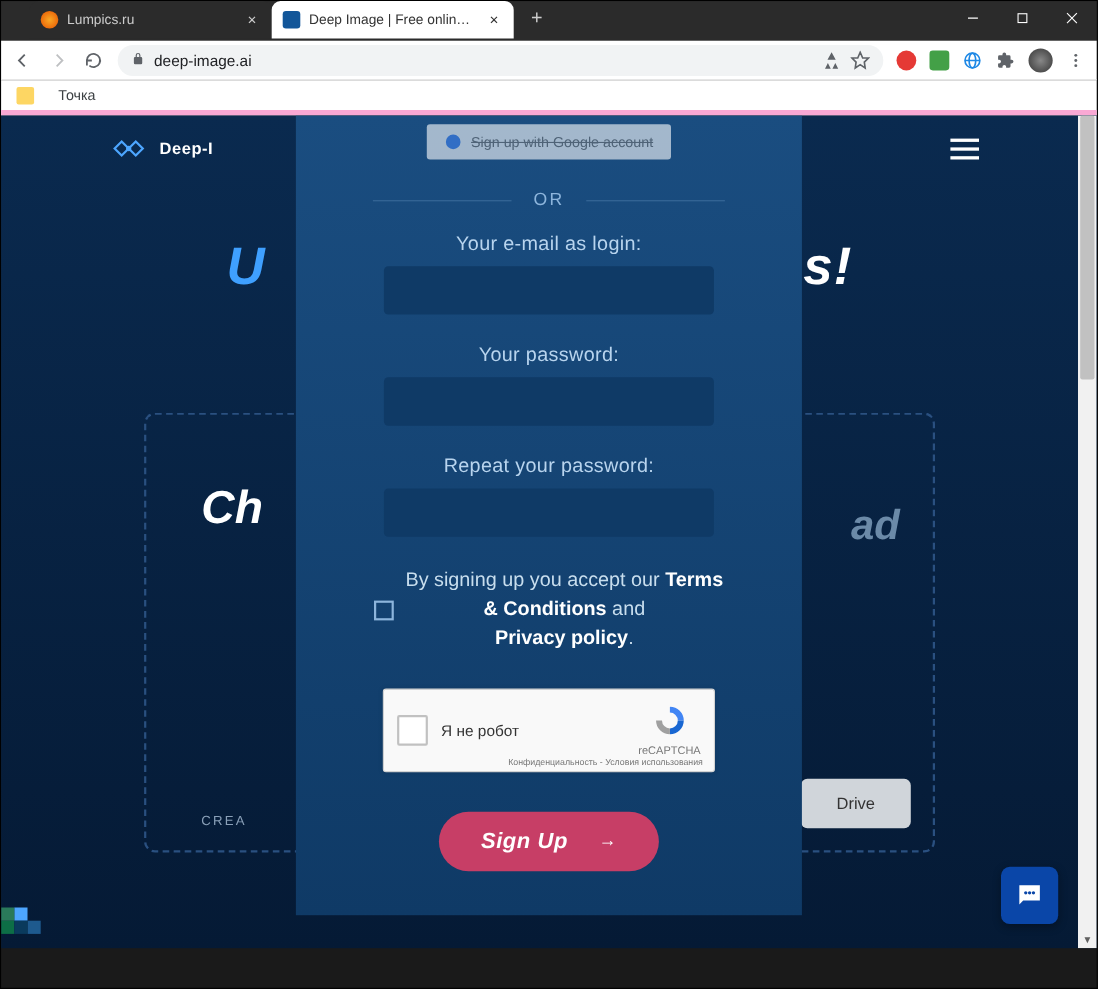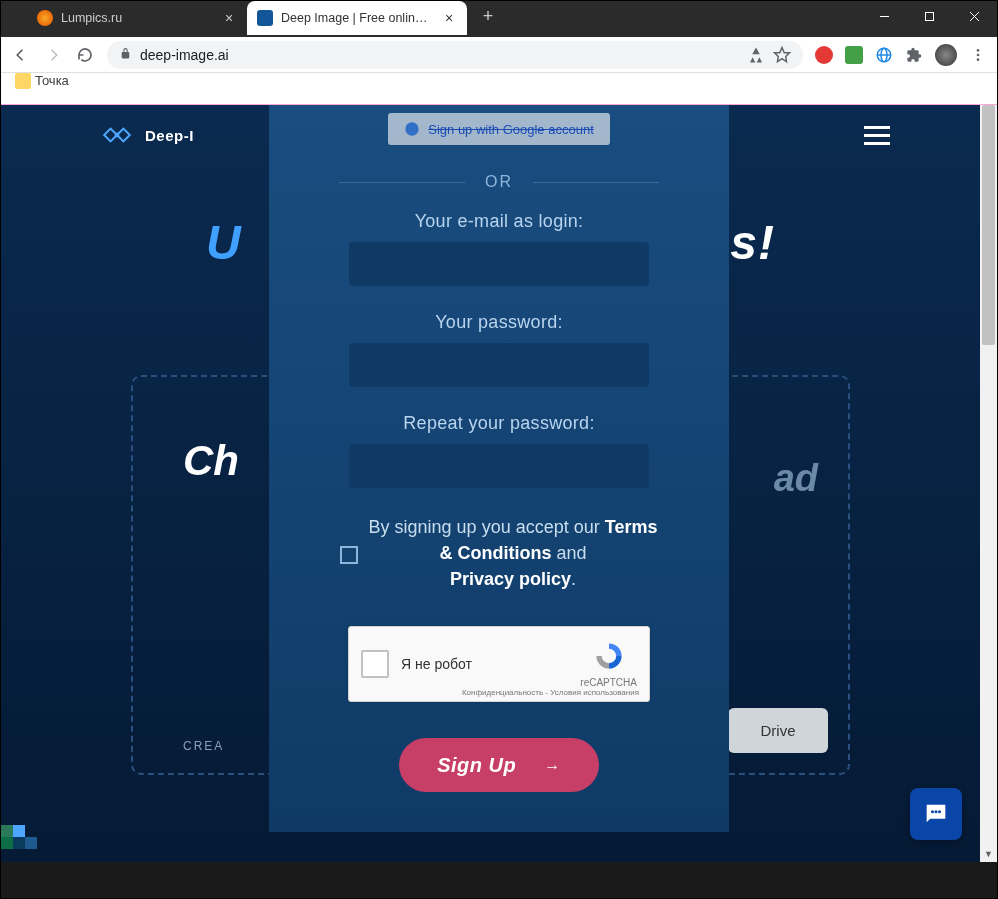--- a/index.html
+++ b/index.html
@@ -15,21 +15,21 @@
 .tab-title{flex:1;white-space:nowrap;overflow:hidden;text-overflow:ellipsis}
 .tab-close{width:16px;height:16px;display:flex;align-items:center;justify-content:center;font-size:14px}
 .new-tab{width:30px;height:30px;display:flex;align-items:center;justify-content:center;color:#ccc;font-size:18px;margin-left:6px}
 .omnibar{height:36px;background:#fff;display:flex;align-items:center;padding:0 10px;gap:12px;border-bottom:1px solid #e0e0e0}
 .nav-btn{width:20px;height:20px;display:flex;align-items:center;justify-content:center;color:#5f6368}
 .nav-btn svg{width:18px;height:18px}
 .addr-bar{flex:1;height:28px;background:#f1f3f4;border-radius:14px;display:flex;align-items:center;padding:0 12px;gap:8px;font-size:14px;color:#202124}
 .lock-icon{color:#5f6368}
 .ext-icons{display:flex;align-items:center;gap:12px}
 .ext-icon{width:18px;height:18px;display:flex;align-items:center;justify-content:center}
-.bookmarks-bar{height:32px;background:#fff;display:flex;align-items:flex-start;padding:0 14px;gap:4px;font-size:13px;color:#3c4043;border-bottom:1px solid #f9a8d4}
+.bookmarks-bar{height:32px;background:#fff;display:flex;align-items:center;padding:0 14px;gap:22px;font-size:13px;color:#3c4043;border-bottom:5px solid #f9a8d4}
 .bm-icon{width:16px;height:16px;background:#fdd663;border-radius:2px}
 .viewport{position:relative;height:757px;background:linear-gradient(180deg,#0a2a4f 0%,#051a35 100%);overflow:hidden}
 .scrollbar{position:absolute;right:0;top:0;width:17px;height:100%;background:#f1f1f1}
 .scrollbar-thumb{position:absolute;right:2px;top:0;width:13px;height:240px;background:#c1c1c1;border-radius:2px}
 .scrollbar-arrow{position:absolute;right:0;width:17px;height:17px;display:flex;align-items:center;justify-content:center;color:#606060;font-size:9px}
 .site-header{position:absolute;top:0;left:0;right:17px;height:60px;display:flex;align-items:center;justify-content:space-between;padding:0 90px 0 100px}
 .logo-wrap{display:flex;align-items:center;gap:12px}
 .logo-icon{width:32px;height:24px}
 .logo-text{color:#fff;font-weight:700;font-size:15px;letter-spacing:0.5px}
 .hamburger{display:flex;flex-direction:column;gap:5px}
@@ -37,21 +37,21 @@
 .bg-hero{position:absolute;top:110px;left:0;right:17px;text-align:center;color:#fff}
 .bg-hero-title{font-size:48px;font-weight:800;font-style:italic;letter-spacing:1px}
 .bg-hero-title .blue{color:#3fa0ff}
 .bg-hero-sub{font-size:15px;color:#a8c0d8;margin-top:12px}
 .dropzone{position:absolute;top:270px;left:130px;right:147px;height:400px;border:2px dashed #2a5080;border-radius:10px}
 .dz-ch{position:absolute;left:50px;top:60px;font-size:42px;font-weight:800;color:#fff;font-style:italic}
 .dz-ad{position:absolute;right:30px;top:80px;font-size:38px;font-weight:800;color:#6b8aa8;font-style:italic}
 .dz-crea{position:absolute;left:50px;bottom:20px;font-size:12px;color:#8aa0b8;letter-spacing:2px}
 .dz-drive{position:absolute;right:20px;bottom:20px;width:100px;height:45px;background:#d0d5da;border-radius:6px;display:flex;align-items:center;justify-content:center;font-size:15px;color:#333}
 .signup-panel{position:absolute;top:0;left:50%;transform:translateX(-50%);width:460px;background:linear-gradient(180deg,#1a4d80 0%,#0f3a66 100%);padding:0 70px 40px;color:#fff;text-align:center;font-family:"Exo",sans-serif}
-.google-btn{background:#fff;border-radius:3px;padding:8px 16px;display:inline-flex;align-items:center;gap:8px;color:#1d4ed8;font-size:13px;margin-top:8px;text-decoration:line-through;opacity:0.6}
+.google-btn{background:#fff;border-radius:3px;padding:8px 16px;display:inline-flex;align-items:center;gap:8px;color:#737373;font-size:13px;margin-top:8px;text-decoration:line-through;opacity:0.6}
 .or-divider{display:flex;align-items:center;gap:20px;margin:28px 0 20px;color:#8db5dc;font-size:16px;letter-spacing:2px}
 .or-line{flex:1;height:1px;background:#3a6a9a}
 .form-label{font-size:18px;color:#b8d4ee;margin-bottom:10px;letter-spacing:0.3px}
 .form-input{width:300px;height:44px;background:#0f3a66;border:none;border-radius:4px;color:#fff;font-size:15px;padding:0 12px;margin:0 auto 26px;display:block}
 .accept-row{display:flex;align-items:center;gap:10px;justify-content:center;margin-top:6px}
 .accept-cb{width:18px;height:18px;border:2px solid #8db5dc;margin-top:3px;flex-shrink:0}
 .accept-text{font-size:18px;line-height:1.45;color:#c8deee;text-align:center;max-width:290px}
 .accept-text b{color:#fff;font-weight:800}
 .recaptcha{background:#f9f9f9;border:1px solid #d3d3d3;border-radius:3px;width:302px;height:76px;margin:34px auto 0;display:flex;align-items:center;padding:0 12px;position:relative;box-shadow:0 0 4px rgba(0,0,0,0.1)}
 .rc-cb{width:28px;height:28px;border:2px solid #c1c1c1;border-radius:2px;background:#fff}

